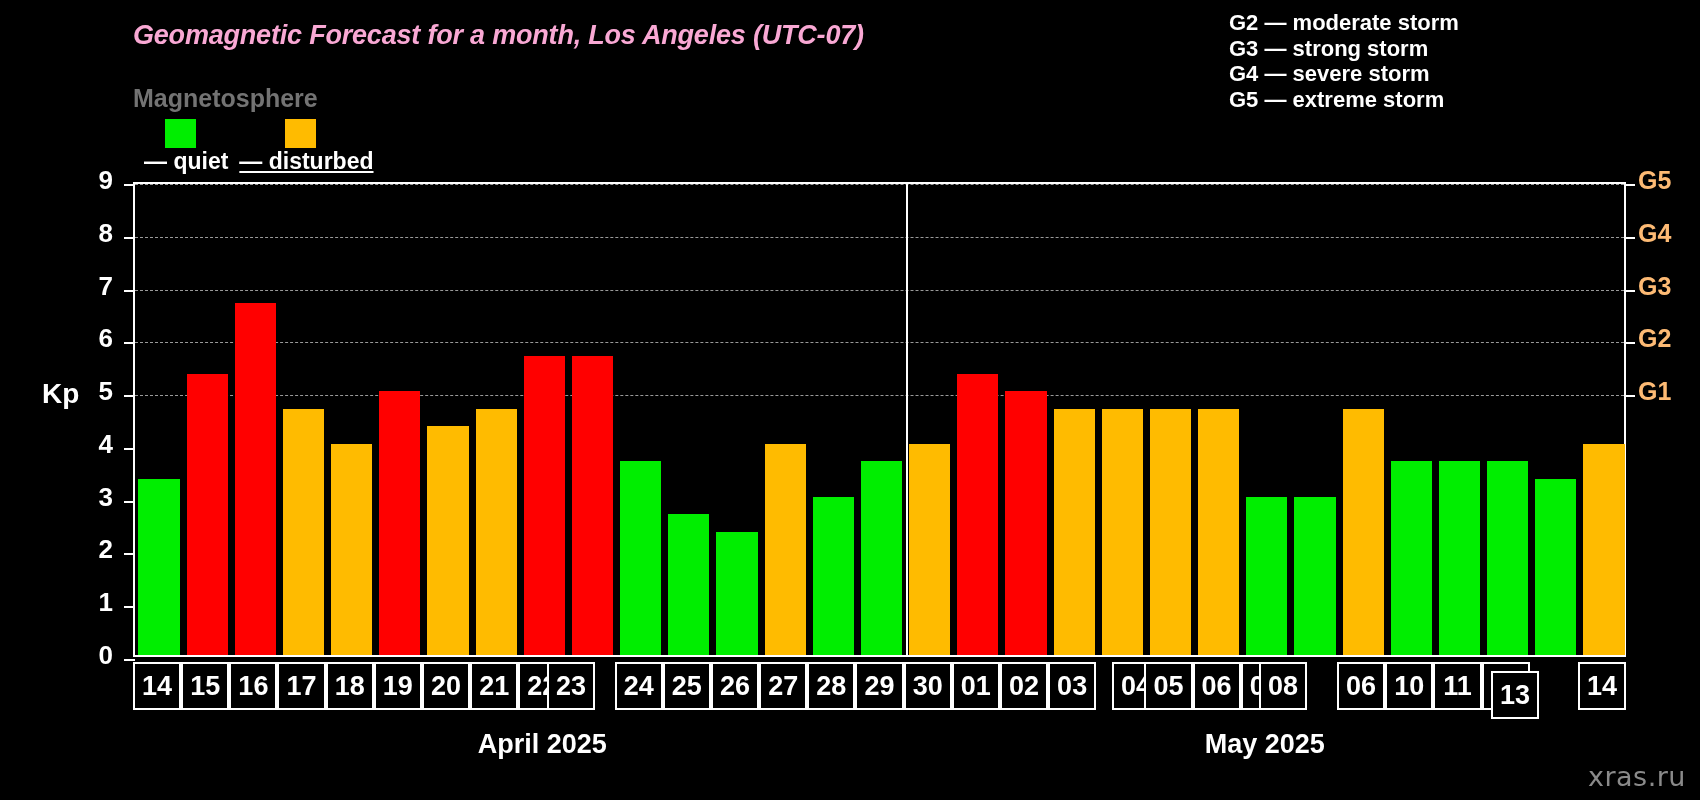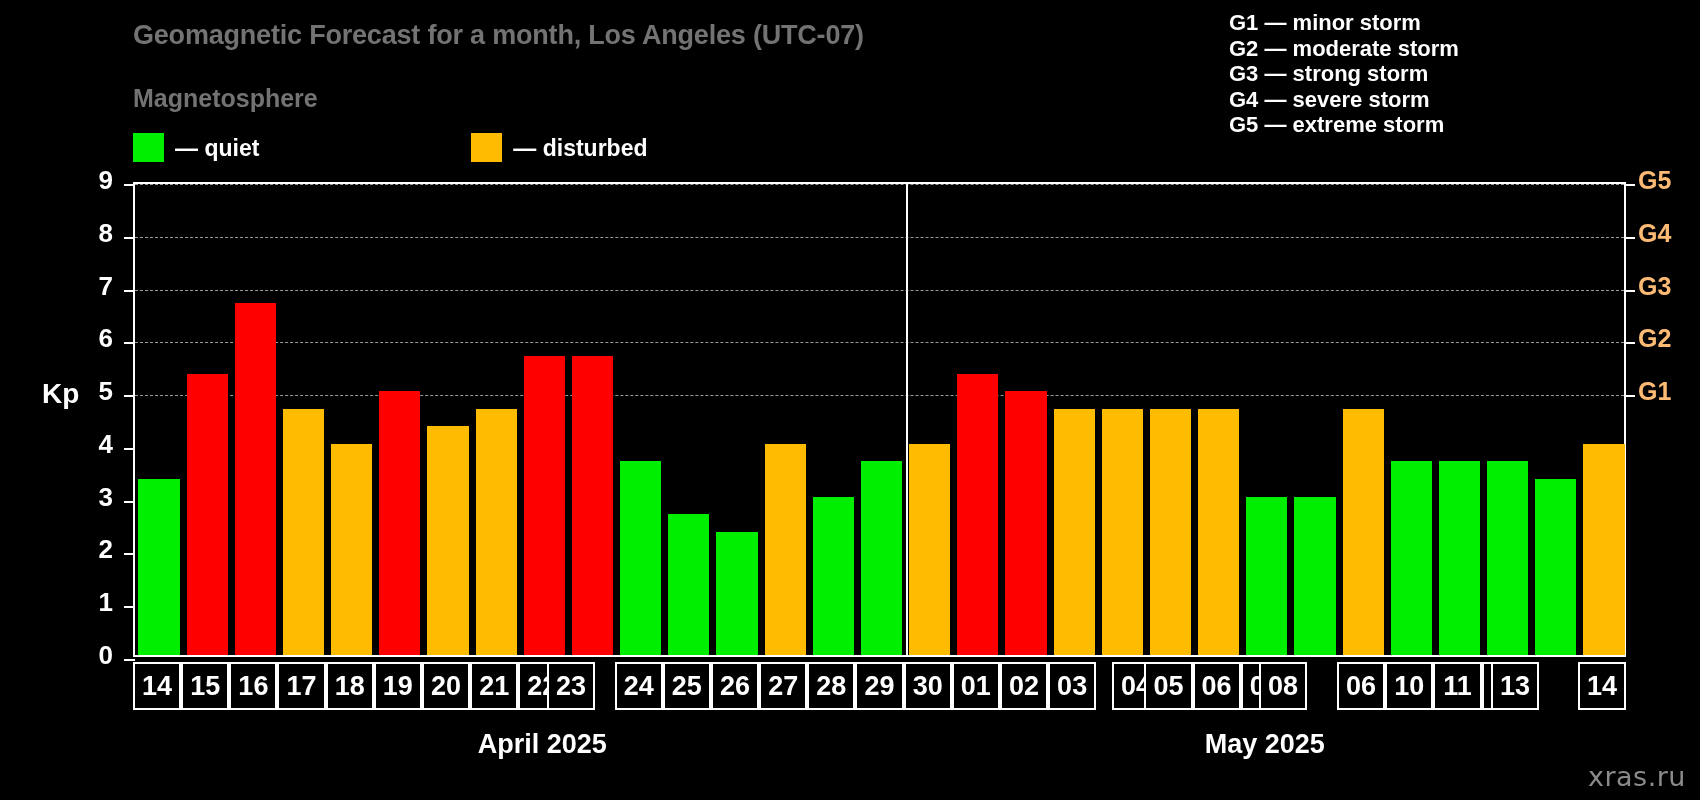--- a/index.html
+++ b/index.html
@@ -17,45 +17,47 @@
     color: #ffffff;
   }
 
   
   #chart-title {
     position: absolute;
     left: 133px;
     top: 20px;
     font-size: 27px;
     font-weight: bold;
-    color: #737373;
+    color: #f9a8d4;
     white-space: nowrap;
     letter-spacing: -0.2px;
+    font-style: italic;
   }
   #legend-heading {
     position: absolute;
     left: 133px;
     top: 84px;
     font-size: 25px;
     font-weight: bold;
     color: #737373;
     white-space: nowrap;
   }
   #legend-row {
     position: absolute;
     left: 133px;
     top: 132px;
     height: 30px;
     display: flex;
     align-items: center;
   }
   .legend-entry {
     display: flex;
-    align-items: flex-end;
-    white-space: nowrap;
+    align-items: center;
+    white-space: nowrap;
+    flex-direction: column;
   }
   .legend-swatch {
     width: 31px;
     height: 29px;
     display: inline-block;
   }
   .legend-text {
     font-size: 23px;
     font-weight: bold;
     color: #ffffff;
@@ -213,28 +215,27 @@
 
   <div id="chart-title">Geomagnetic Forecast for a month, Los Angeles (UTC-07)</div>
 
   <div id="legend-heading">Magnetosphere</div>
 
   <div id="legend-row">
       <div class="legend-entry">
         <span class="legend-swatch" style="background: rgb(0, 238, 0);"></span>
         <span class="legend-text">— quiet</span>
       </div>
-      <div class="legend-entry" style="margin-left: 212px;">
+      <div class="legend-entry" style=" text-decoration: underline;">
         <span class="legend-swatch" style="background: rgb(255, 187, 0);"></span>
         <span class="legend-text">— disturbed</span>
       </div>
     </div>
 
   <div id="g-legend">
-      <div class="g-legend-line">G1 — minor storm</div>
       <div class="g-legend-line">G2 — moderate storm</div>
       <div class="g-legend-line">G3 — strong storm</div>
       <div class="g-legend-line">G4 — severe storm</div>
       <div class="g-legend-line">G5 — extreme storm</div>
     </div>
 
   <div id="plot-frame">
     <div id="grid-layer">
         <div class="gridline" style="top: 211.111px;"></div>
         <div class="gridline" style="top: 158.333px;"></div>
@@ -341,21 +342,21 @@
       <div class="date-cell" style="left: 915.065px; width: 48.1613px;">03</div>
       <div class="date-cell" style="left: 979px; width: 48.1613px;">04</div>
       <div class="date-cell" style="left: 1011.39px; width: 48.1613px;">05</div>
       <div class="date-cell" style="left: 1059.55px; width: 48.1613px;">06</div>
       <div class="date-cell" style="left: 1107.71px; width: 48.1613px;">07</div>
       <div class="date-cell" style="left: 1126px; width: 48.1613px;">08</div>
       <div class="date-cell" style="left: 1204.03px; width: 48.1613px;">06</div>
       <div class="date-cell" style="left: 1252.19px; width: 48.1613px;">10</div>
       <div class="date-cell" style="left: 1300.35px; width: 48.1613px;">11</div>
       <div class="date-cell" style="left: 1348.52px; width: 48.1613px;">2</div>
-      <div class="date-cell" style="left: 1358px; width: 48.1613px;">13</div>
+      <div class="date-cell" style="left: 1358px; width: 48.1613px; margin-top: 9px;">13</div>
       <div class="date-cell" style="left: 1444.84px; width: 48.1613px;">14</div>
     </div>
 
   <div id="month-captions">
       <div class="month-caption" style="left: 542.371px; transform: translateX(-50%);">April 2025</div>
       <div class="month-caption" style="left: 1264.79px; transform: translateX(-50%);">May 2025</div>
     </div>
 
   <div id="watermark">xras.ru</div>
 </div>

